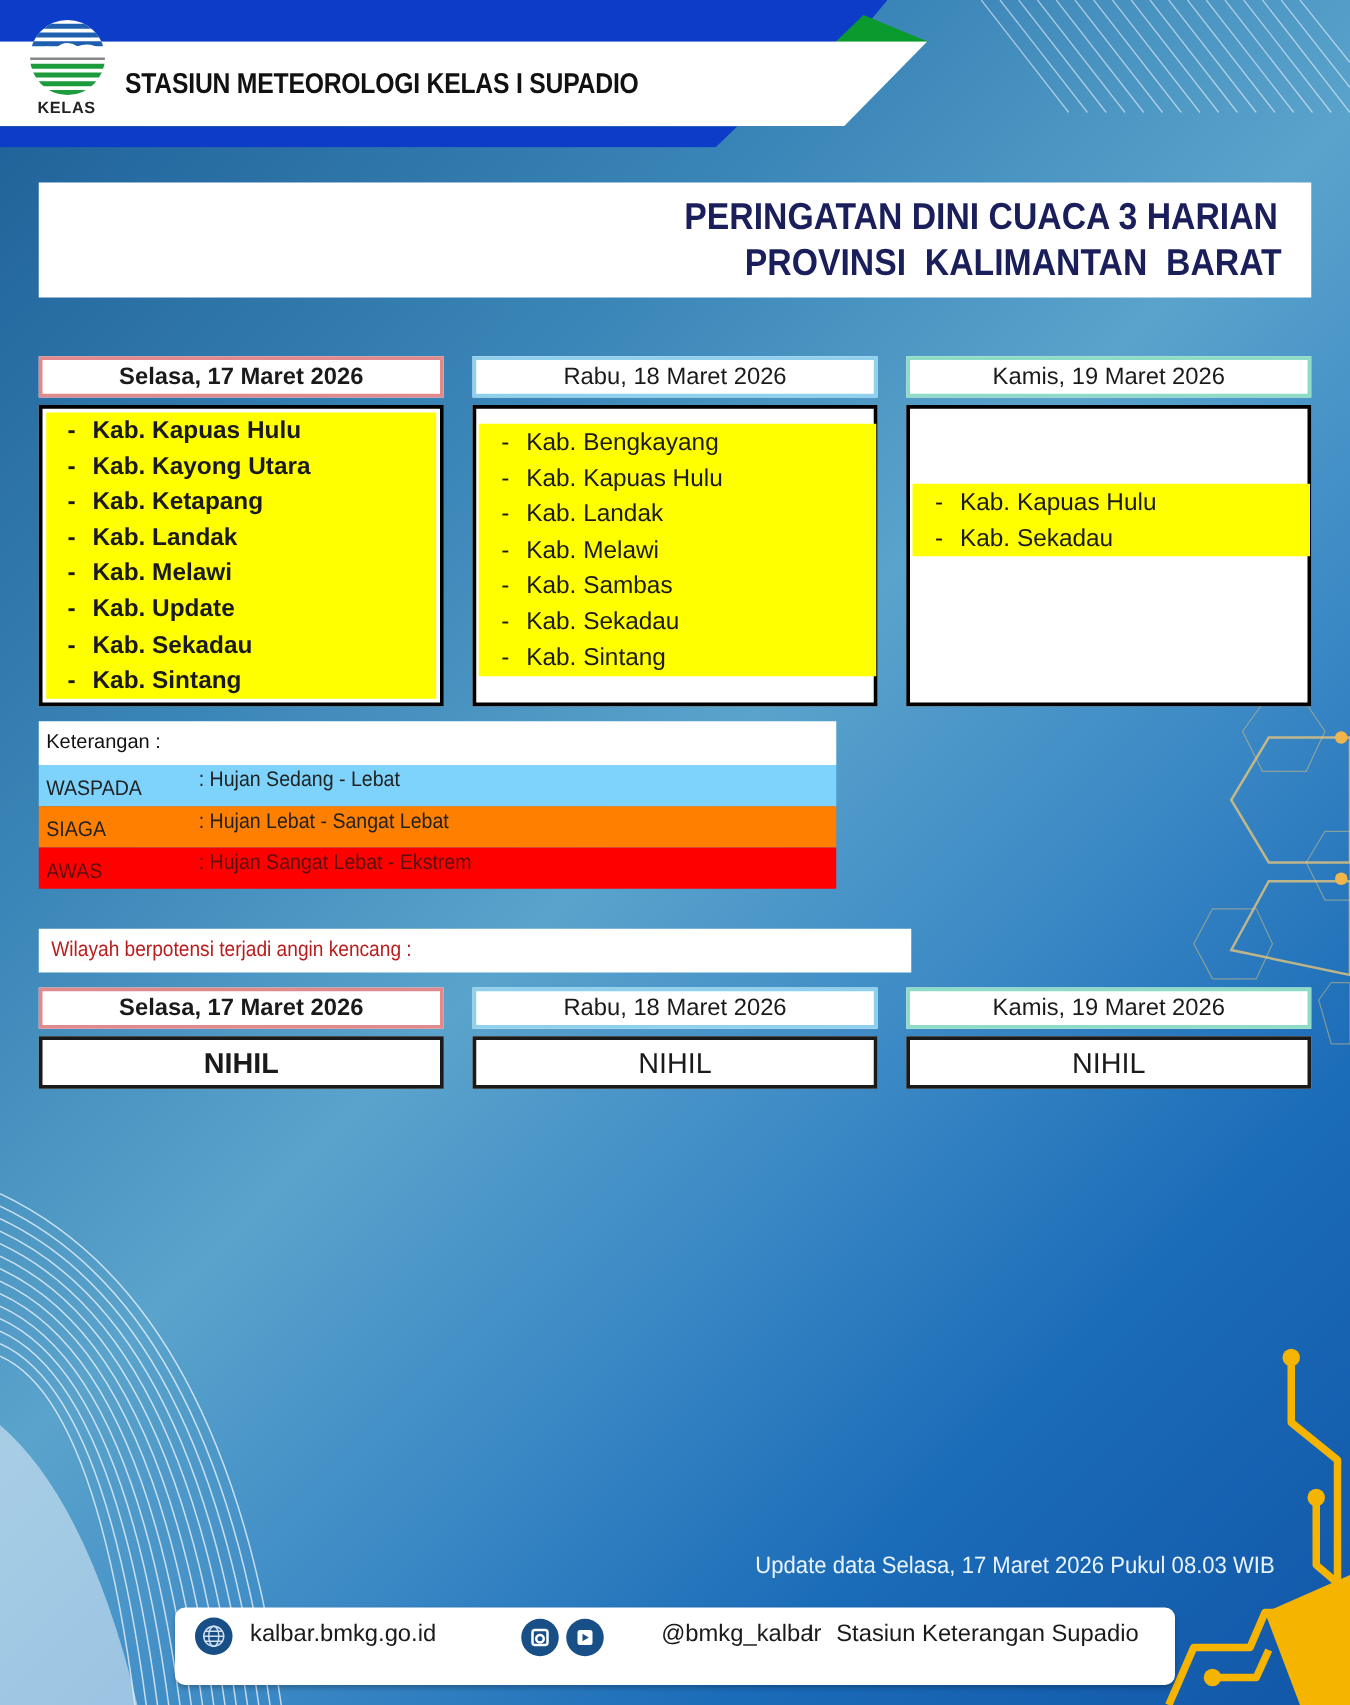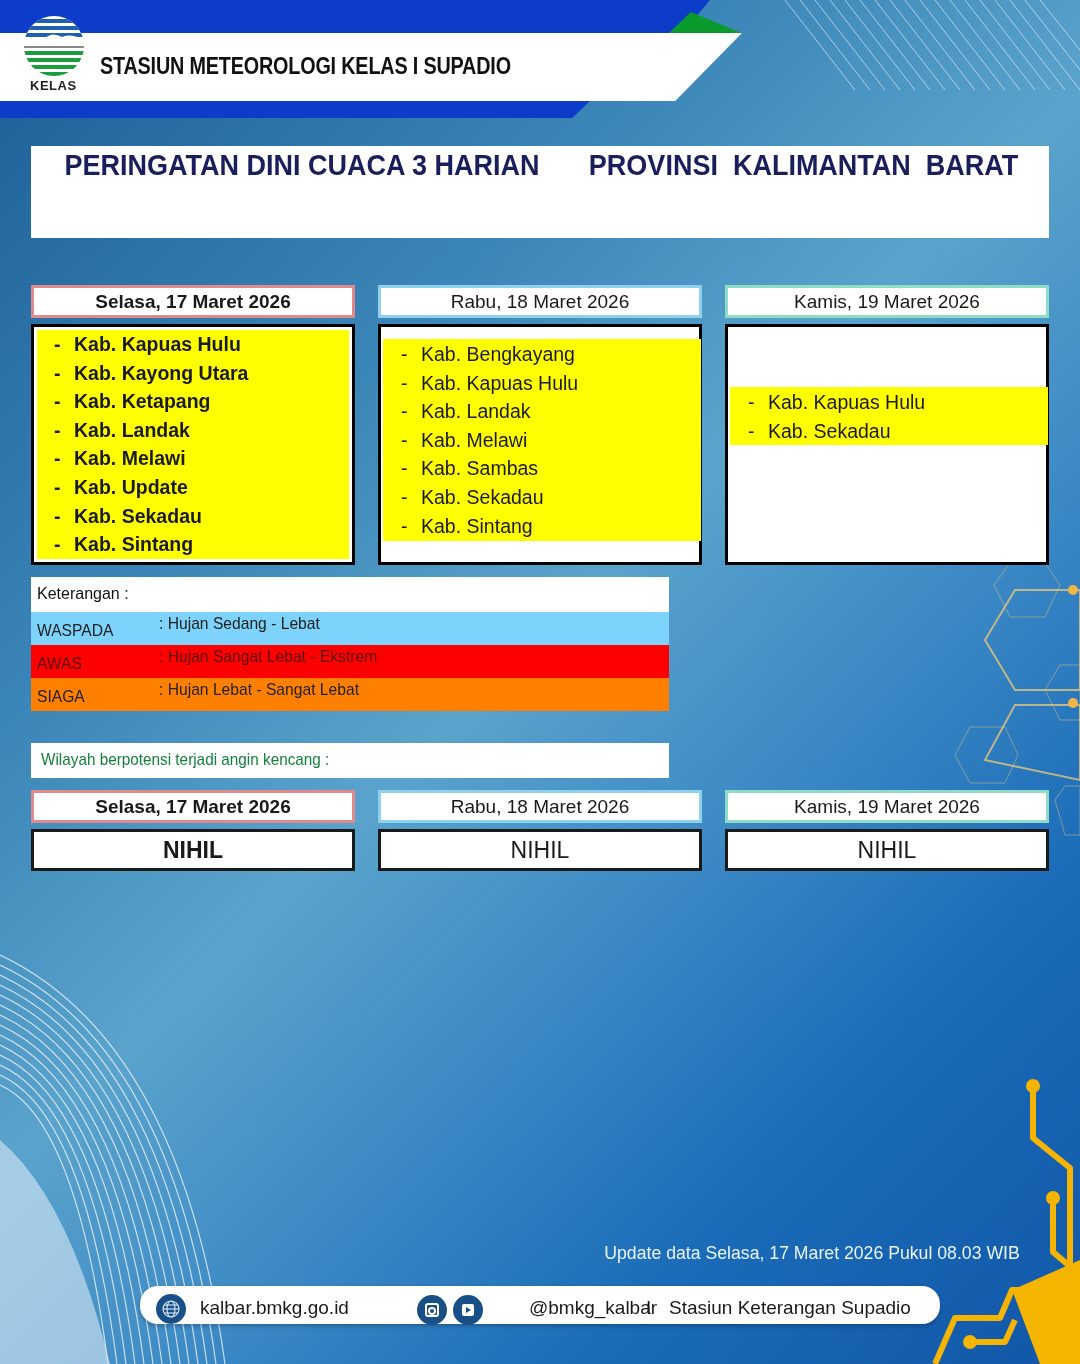--- a/index.html
+++ b/index.html
@@ -23,21 +23,21 @@
     clip-path: polygon(0 0, 100% 0, 91% 100%, 0 100%); }
   .hdr-blue-bot { left: 0; top: 101px; width: 590px; height: 17px; background: #0d3cc8;
     clip-path: polygon(0 0, 100% 0, 97% 100%, 0 100%); }
   .logo { left: 22px; top: 16px; width: 64px; height: 80px; }
   .logo-text { left: 30px; top: 78px; font-size: 13px; font-weight: bold; color: #222; letter-spacing: 0.5px; }
   .station-title { left: 100px; top: 53px; font-size: 23px; font-weight: bold; color: #111;
     transform: scaleX(0.86); transform-origin: left center; letter-spacing: -0.2px; white-space: nowrap; }
 
   
   .title-box { left: 31px; top: 146px; width: 1018px; height: 92px; background: #fff;
-    display: flex; align-items: flex-start; justify-content: center; }
+    display: flex; flex-direction: column; align-items: flex-end; justify-content: center; }
   .title-line { font-size: 30px; font-weight: bold; color: #1a1f5c; line-height: 37px;
     transform: scaleX(0.9); white-space: pre; }
 
   
   .day-head { height: 33px; background: #fff; border: 3px solid; display: flex; align-items: center; justify-content: center;
     font-size: 19px; color: #1a1a1a; }
   .pink { border-color: #e08a8e; font-weight: bold; }
   .cyan { border-color: #8fd0ec; }
   .mint { border-color: #8fdcc6; }
   .day-box { background: #fff; border: 3px solid; }
@@ -45,28 +45,28 @@
   .item { font-size: 19.5px; color: #1a1a1a; height: 28.6px; line-height: 28.6px; white-space: nowrap; display: flex; }
   .item .dash { width: 40px; padding-left: 20px; }
 
   
   .legend { left: 31px; top: 577px; width: 638px; height: 134px; }
   .legend-head { height: 35px; background: #fff; font-size: 16px; color: #111; padding-left: 6px; line-height: 33px; }
   .legend-row { height: 33px; position: relative; font-size: 17px; color: #222; }
   .legend-row .lvl { position: absolute; left: 6px; top: 9px; transform: scaleX(0.92); transform-origin: left; }
   .legend-row .desc { position: absolute; left: 128px; top: 2px; transform: scaleX(0.92); transform-origin: left; }
 
-  .wind-head { left: 31px; top: 743px; width: 638px; height: 35px; background: #fff; font-size: 17px; color: #15803d;
+  .wind-head { left: 31px; top: 743px; width: 698px; height: 35px; background: #fff; font-size: 17px; color: #b91c1c;
     padding-left: 10px; line-height: 33px; }
   .wind-head span { display: inline-block; transform: scaleX(0.9); transform-origin: left; }
   .nihil { height: 42px; background: #fff; border: 3px solid; display: flex; align-items: center; justify-content: center;
     font-size: 23px; color: #1a1a1a; }
 
   .update { right: 60px; top: 1242px; font-size: 19px; color: #eaf4ff; transform: scaleX(0.93); transform-origin: right; white-space: nowrap; }
-  .footer { left: 140px; top: 1286px; width: 800px; height: 38px; background: #fff; border-radius: 18px;
+  .footer { left: 140px; top: 1286px; width: 800px; height: 62px; background: #fff; border-radius: 8px;
     box-shadow: 0 2px 4px rgba(0,0,0,0.25); }
   .ficon { position: absolute; width: 30px; height: 30px; border-radius: 50%; background: #174f86; display: flex; align-items: center; justify-content: center; }
   .ftext { position: absolute; top: 11px; font-size: 19px; color: #1a1a1a; white-space: nowrap; }
 </style>
 </head>
 <body>
 
 <svg class="bg-layer" width="1080" height="1364" viewBox="0 0 1080 1364">
 
   <g stroke="rgba(255,255,255,0.55)" stroke-width="1">
@@ -260,27 +260,27 @@
       </div>
   </div>
 </div>
 
 <div class="abs legend">
   <div class="legend-head">Keterangan :</div>
   <div class="legend-row" style="background:#7dd3fc;">
     <span class="lvl">WASPADA</span>
     <span class="desc">: Hujan Sedang - Lebat</span>
   </div>
+  <div class="legend-row" style="background:#ff7f00;">
+    <span class="lvl">SIAGA</span>
+    <span class="desc">: Hujan Lebat - Sangat Lebat</span>
+  </div>
   <div class="legend-row" style="background:#ff0000; color:#5a1010;">
     <span class="lvl">AWAS</span>
     <span class="desc">: Hujan Sangat Lebat - Ekstrem</span>
-  </div>
-  <div class="legend-row" style="background:#ff7f00;">
-    <span class="lvl">SIAGA</span>
-    <span class="desc">: Hujan Lebat - Sangat Lebat</span>
   </div>
 </div>
 
 <div class="abs wind-head">
   <span>Wilayah berpotensi terjadi angin kencang :</span>
 </div>
 
 <div class="abs day-head pink" style="left:31px; top:790px; width:324px;">
   <span>Selasa, 17 Maret 2026</span>
 </div>

